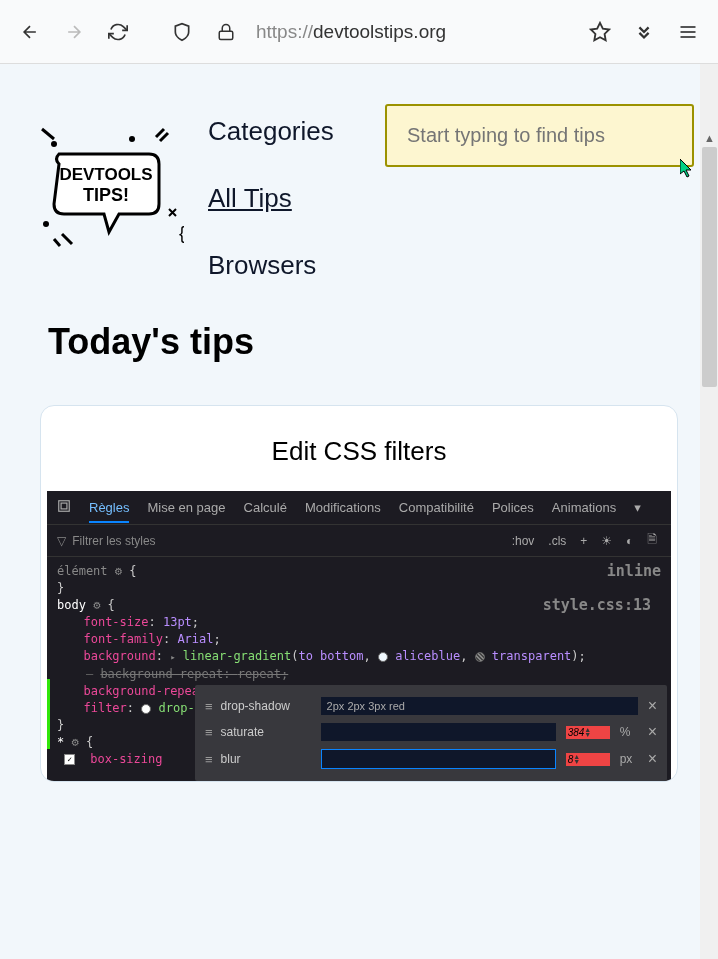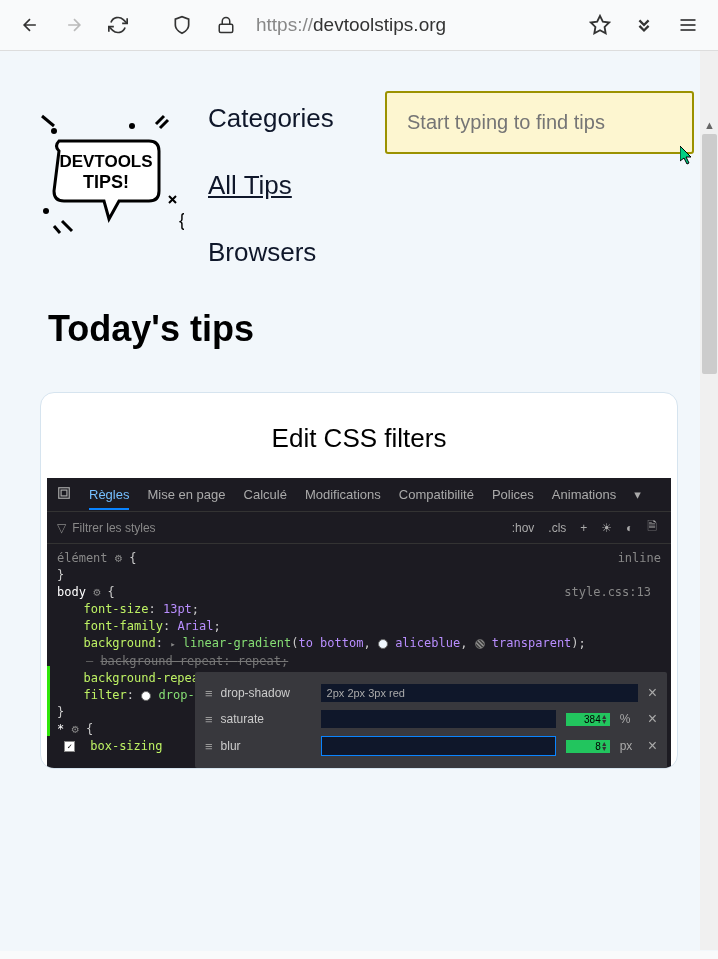--- a/index.html
+++ b/index.html
@@ -1,17 +1,17 @@
 <!DOCTYPE html>
 <html><head>
 <meta charset="utf-8">
 <style>
 * { margin: 0; padding: 0; box-sizing: border-box; }
 body { font-family: -apple-system, BlinkMacSystemFont, "Segoe UI", Arial, sans-serif; background: #f9fafb; width: 718px; overflow: hidden; }
-.browser-toolbar { display: flex; align-items: center; gap: 8px; padding: 8px 12px; background: #f9fafb; border-bottom: 1px solid #ddd; height: 51px; }
+.browser-toolbar { display: flex; align-items: center; gap: 8px; padding: 8px 12px; background: #f9fafb; border-bottom: 1px solid #ddd; height: 64px; }
 .tb-btn { width: 36px; height: 36px; display: flex; align-items: center; justify-content: center; cursor: pointer; border-radius: 4px; color: #333; }
 .tb-btn.disabled { color: #bbb; cursor: default; }
 .url { flex: 1; font-size: 19px; color: #333; padding-left: 4px; }
 .url .proto { color: #888; }
 .page { background: #f2f7fb; min-height: 900px; position: relative; }
 .scrollbar-track { position: absolute; right: 0; top: 0; width: 18px; height: 899px; background: #f0f0f0; }
 .scrollbar-thumb { position: absolute; right: 1px; top: 83px; width: 15px; height: 240px; background: #ccc; border-radius: 2px; }
 .scroll-arrow { position: absolute; right: 3px; top: 68px; font-size: 11px; color: #666; }
 .cursor { position: absolute; top: 95px; right: 22px; z-index: 99; }
 .header-row { display: flex; align-items: flex-start; padding: 40px 24px 0 24px; gap: 24px; }
@@ -26,40 +26,40 @@
 .devtools { background: #1c1b22; color: #ccc; font-family: Consolas, Menlo, monospace; font-size: 12px; margin: 0 6px; position: relative; height: 290px; overflow: hidden; }
 .dt-tabs { display: flex; align-items: center; gap: 18px; padding: 8px 10px; border-bottom: 1px solid #333; font-family: -apple-system, sans-serif; font-size: 13px; }
 .dt-tab { color: #aaa; cursor: pointer; }
 .dt-tab.active { color: #75bfff; border-bottom: 2px solid #0a84ff; padding-bottom: 6px; margin-bottom: -8px; }
 .dt-filter-row { display: flex; align-items: center; padding: 5px 10px; border-bottom: 1px solid #333; font-family: -apple-system, sans-serif; font-size: 12px; color: #888; gap: 6px; }
 .dt-filter-row .spacer { flex: 1; }
 .dt-filter-row .fbtn { color: #aaa; padding: 0 4px; }
 .dt-rules { padding: 6px 10px; line-height: 17px; position: relative; }
 .sel { color: #ffffff; }
 .brace { color: #ccc; }
-.prop { color: #bef264; margin-left: 12px; }
+.prop { color: #ec4899; margin-left: 12px; }
 .val { color: #b98eff; }
 .func { color: #86de74; }
 .tri { color: #888; display: inline-block; font-size: 9px; }
 .swatch { display: inline-block; width: 10px; height: 10px; border-radius: 50%; border: 1px solid #666; vertical-align: middle; }
 .swatch.white { background: #fff; }
 .swatch.alice { background: #f0f8ff; }
 .swatch.red { background: #f33; }
 .swatch.trans { background: linear-gradient(45deg,#888 25%,#444 25%,#444 50%,#888 50%,#888 75%,#444 75%); background-size: 4px 4px; }
 .struck { text-decoration: line-through; color: #777; }
-.right-meta { position: absolute; right: 10px; top: 6px; color: #888; font-size: 12px; }
+.right-meta { position: absolute; right: 10px; top: 6px; color: #888; font-size: 15px; font-weight: bold; }
 .greenbar { position: absolute; left: 0; top: 122px; width: 3px; height: 70px; background: #30e60b; }
 .inline-lbl { color: #888; }
 .filter-editor { position: absolute; bottom: 0; left: 148px; right: 4px; background: #38383d; border-radius: 2px; padding: 8px 10px; font-family: -apple-system, sans-serif; font-size: 12px; color: #ccc; }
 .fe-row { display: flex; align-items: center; gap: 10px; padding: 4px 0; }
 .fe-handle { color: #999; font-size: 13px; letter-spacing: -2px; }
 .fe-label { width: 90px; color: #ccc; }
 .fe-input { flex: 1; background: #0f172a; border: none; color: #aaa; padding: 3px 6px; font-size: 11px; }
 .fe-input.b { border: 1px solid #0a84ff; }
-.fe-num { width: 44px; background: #22c55e; color: #000; font-size: 10px; padding: 1px 2px; display:flex; align-items:center; justify-content: flex-end;}
+.fe-num { width: 44px; background: #ef4444; color: #000; font-size: 10px; padding: 1px 2px; display:flex; align-items:center; justify-content: flex-start; font-style: italic;}
 .fe-num .sp { font-size: 7px; color:#333; line-height:5px;}
 .fe-unit { color: #aaa; width: 18px; }
 .fe-x { color: #aaa; font-size: 16px; cursor: pointer; }
 .cb { display:inline-block; width:11px; height:11px; border:1px solid #888; background:#fff; font-size:8px; line-height:9px; text-align:center; color:#000; vertical-align:middle; margin-right:3px;}
 </style>
 </head>
 <body>
 
 <div class="browser-toolbar">
   <div class="tb-btn">

